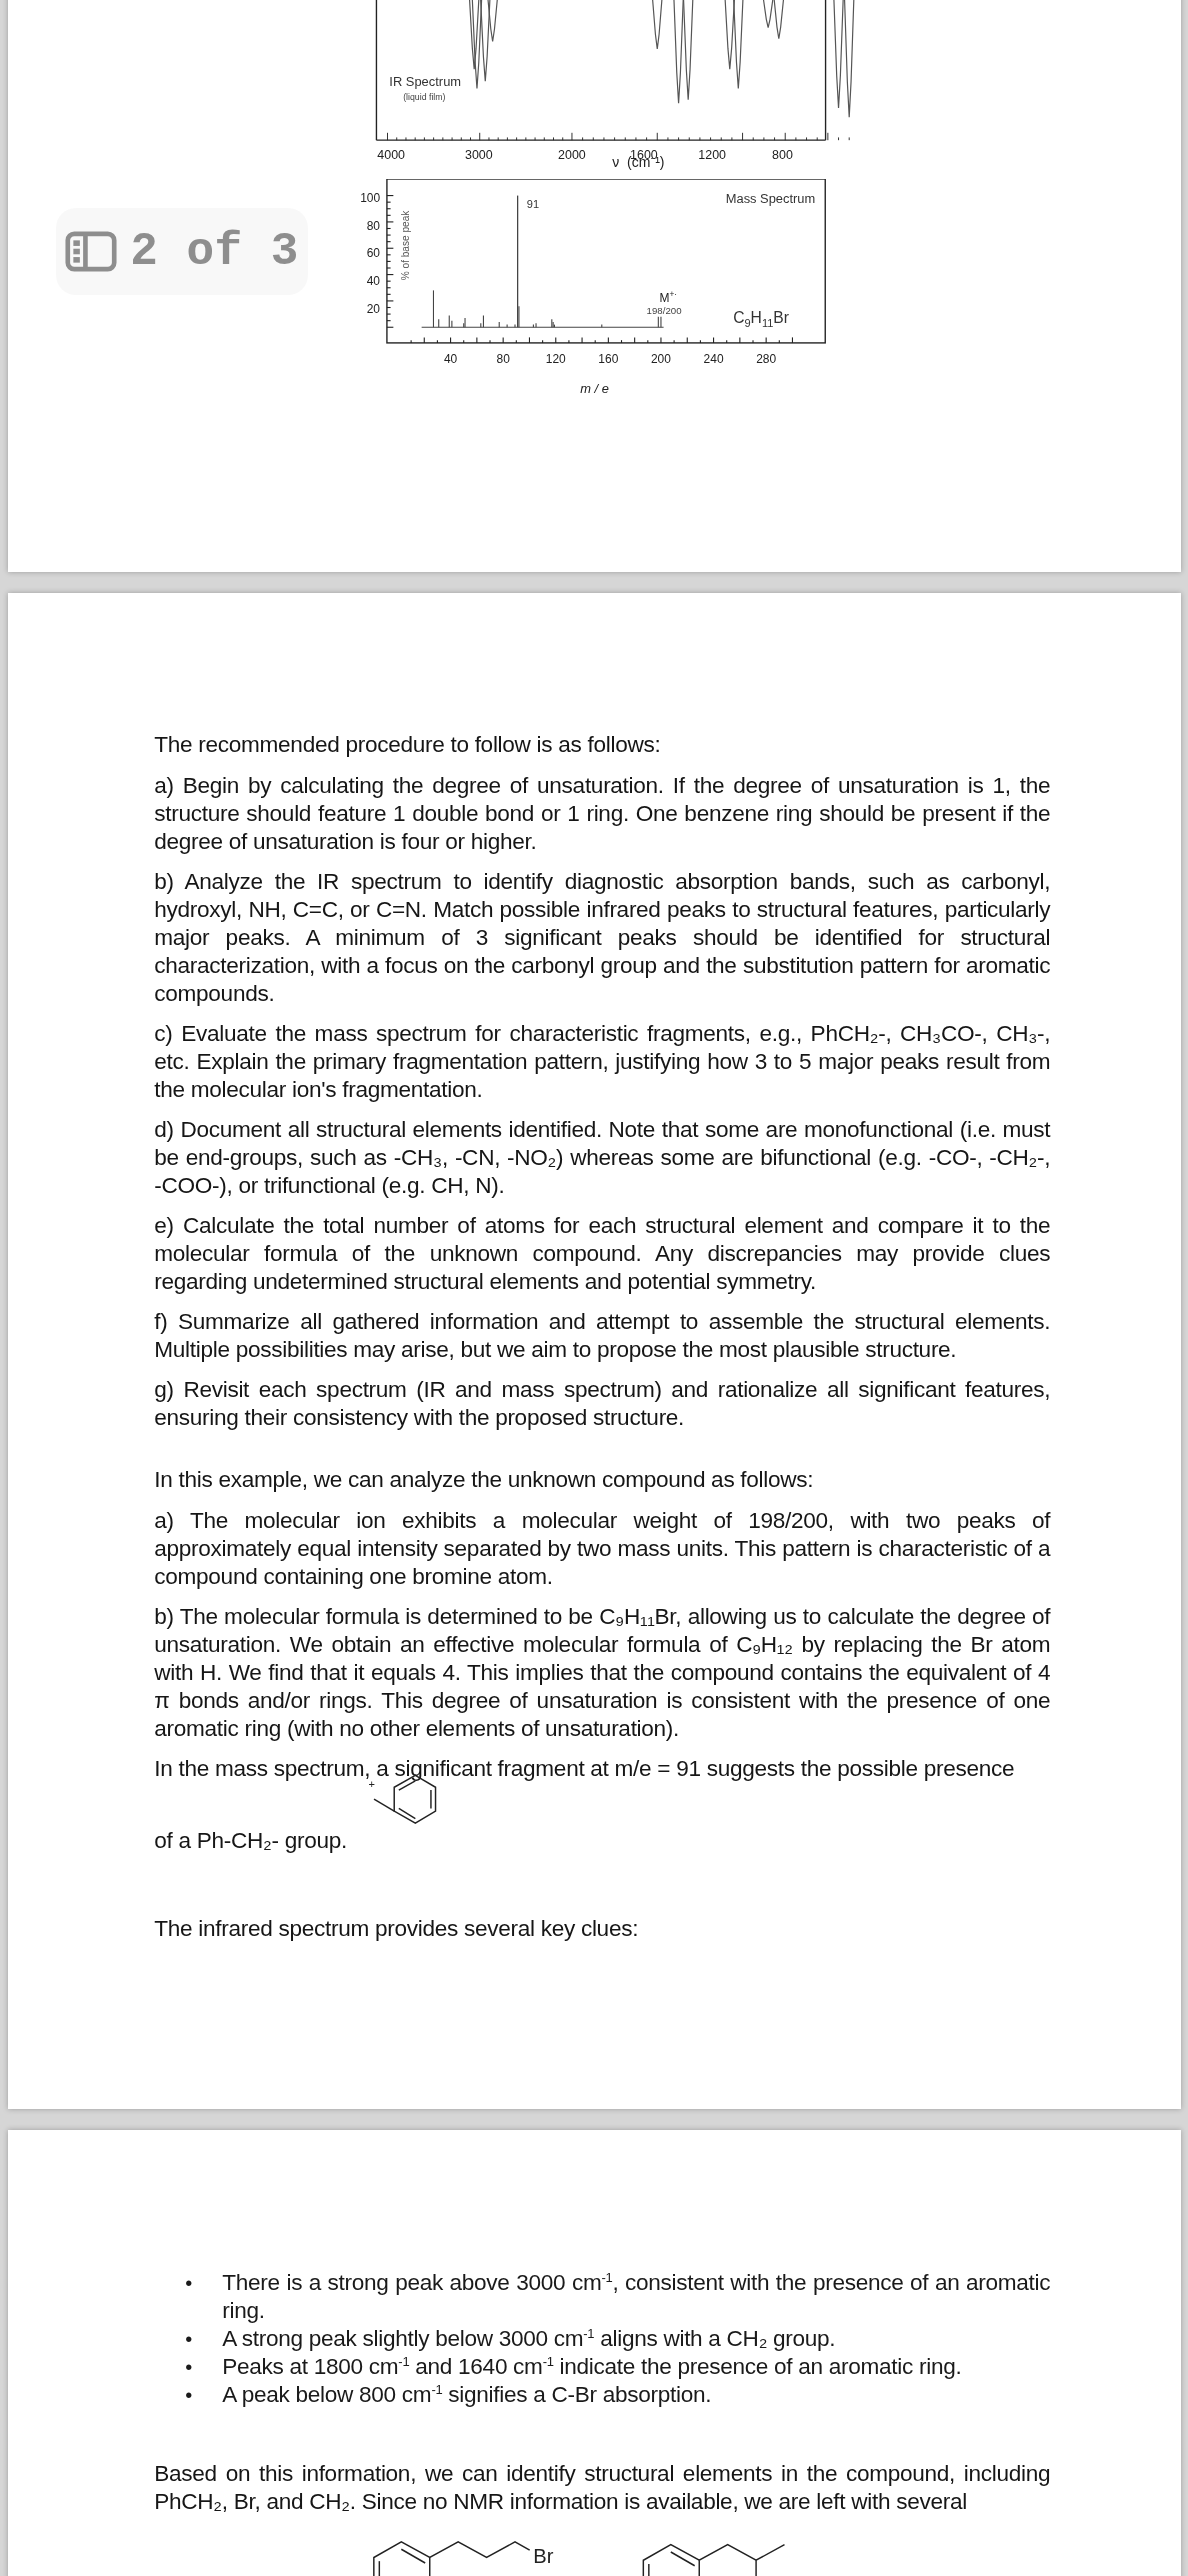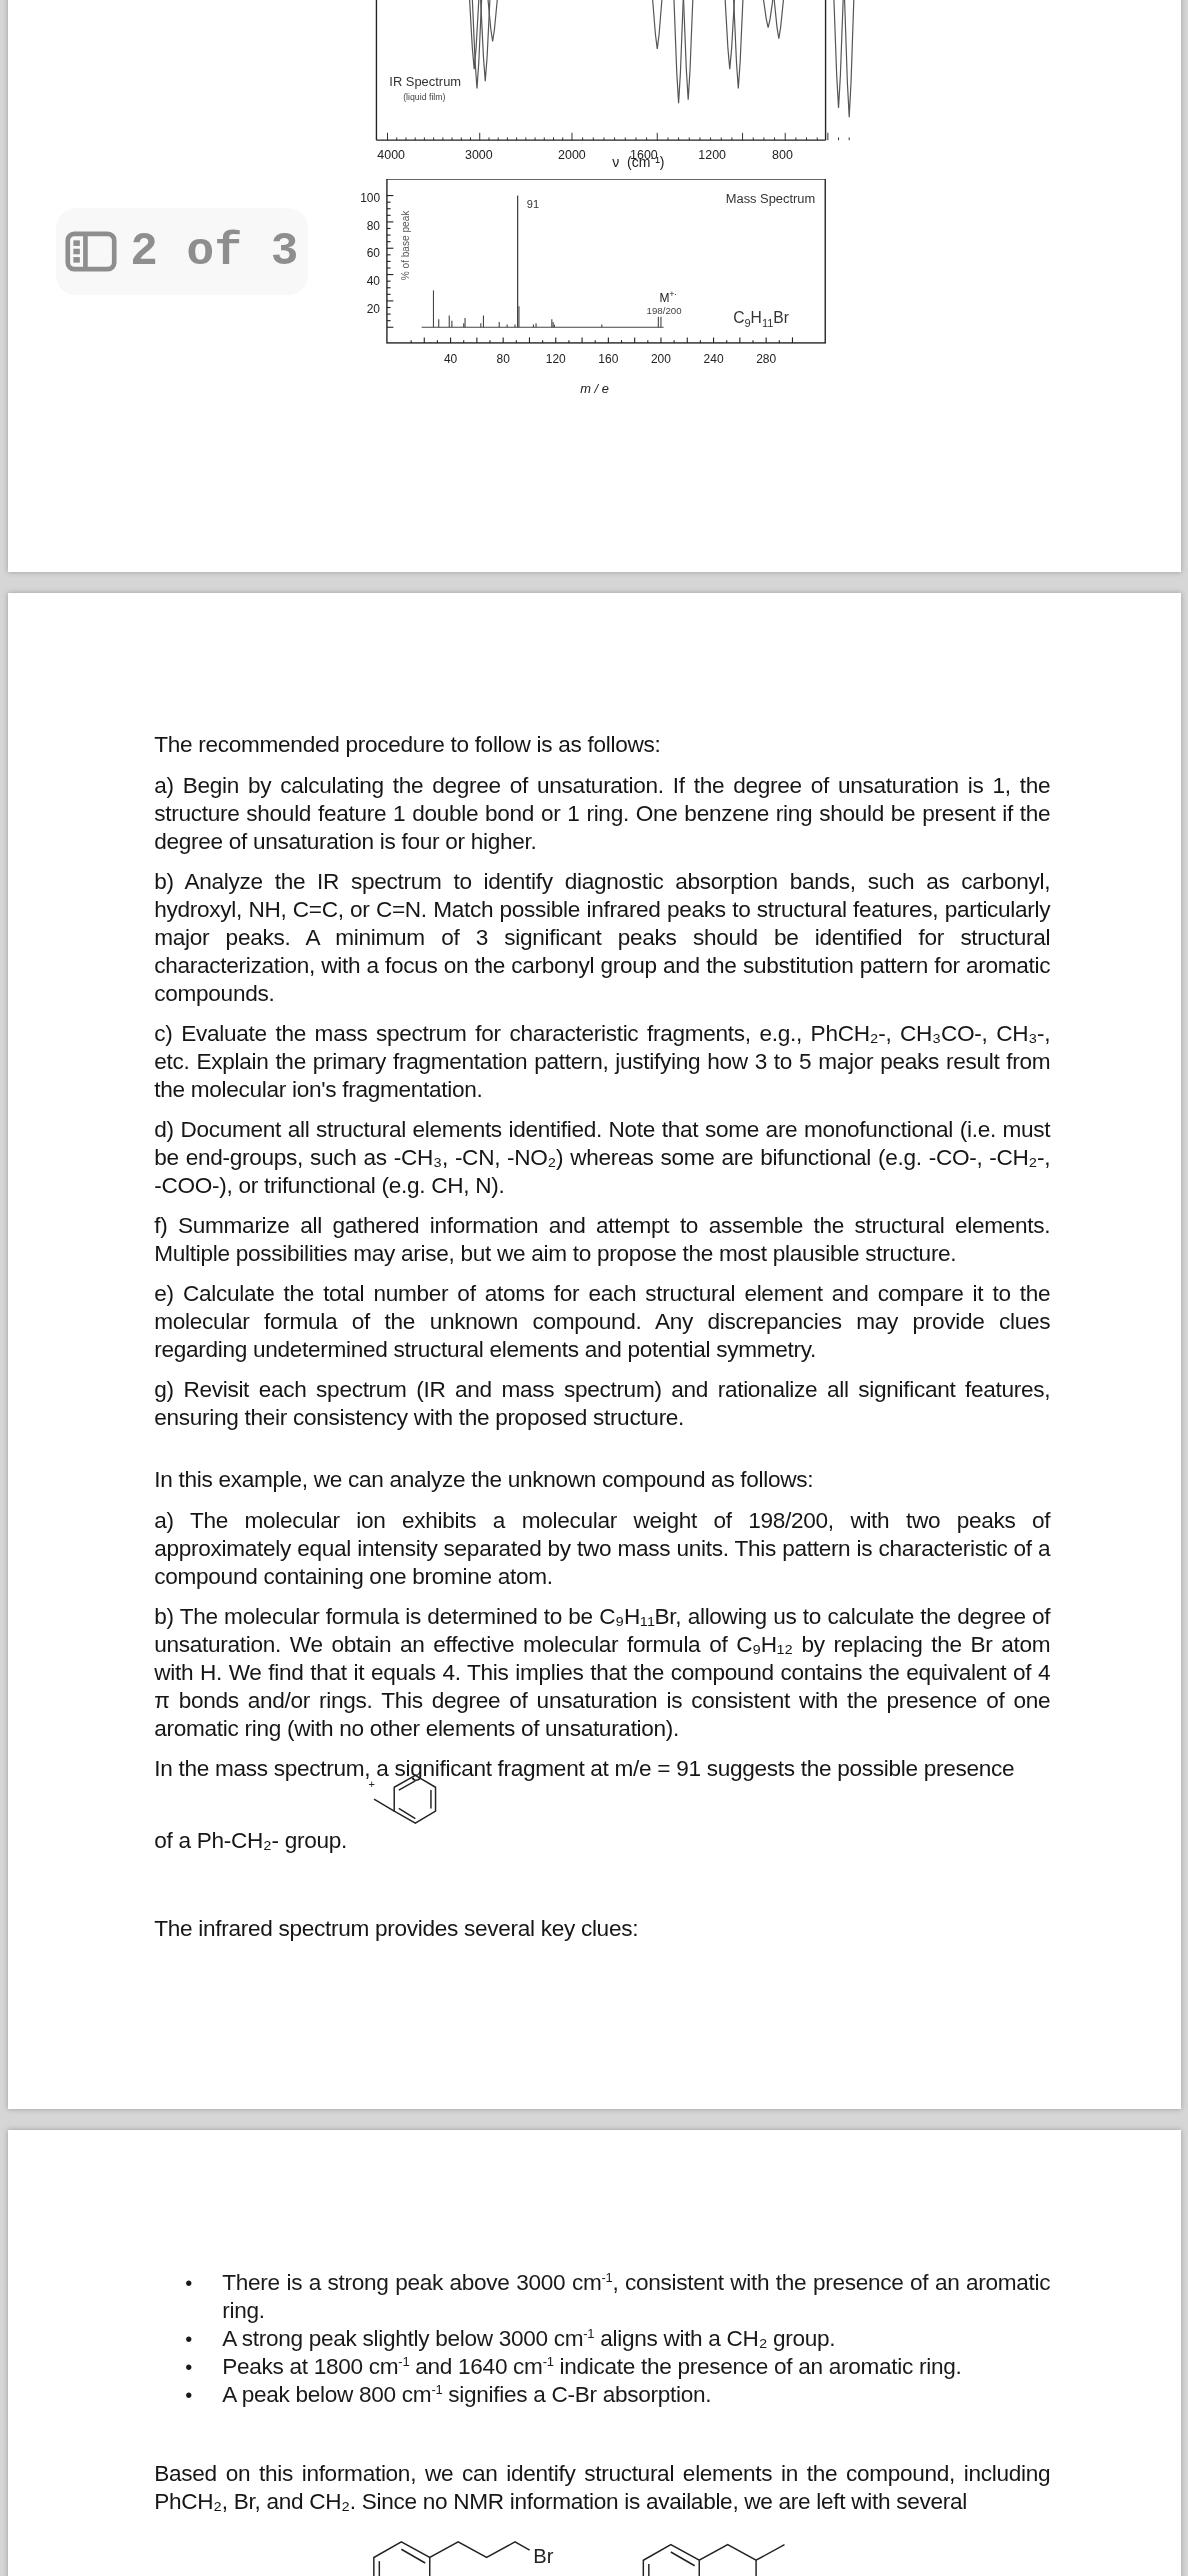--- a/index.html
+++ b/index.html
@@ -245,22 +245,22 @@
   <span class="badge-text">2 of 3</span>
 </div>
 
 <div class="page" id="page2">
   <div class="txt" style="top:138px;">
     <p style="margin-bottom:13px;">The recommended procedure to follow is as follows:</p>
     <p>a) Begin by calculating the degree of unsaturation. If the degree of unsaturation is 1, the structure should feature 1 double bond or 1 ring. One benzene ring should be present if the degree of unsaturation is four or higher.</p>
     <p>b) Analyze the IR spectrum to identify diagnostic absorption bands, such as carbonyl, hydroxyl, NH, C=C, or C=N. Match possible infrared peaks to structural features, particularly major peaks. A minimum of 3 significant peaks should be identified for structural characterization, with a focus on the carbonyl group and the substitution pattern for aromatic compounds.</p>
     <p>c) Evaluate the mass spectrum for characteristic fragments, e.g., PhCH₂-, CH₃CO-, CH₃-, etc. Explain the primary fragmentation pattern, justifying how 3 to 5 major peaks result from the molecular ion's fragmentation.</p>
     <p>d) Document all structural elements identified. Note that some are monofunctional (i.e. must be end-groups, such as -CH₃, -CN, -NO₂) whereas some are bifunctional (e.g. -CO-, -CH₂-, -COO-), or trifunctional (e.g. CH, N).</p>
+    <p>e) Calculate the total number of atoms for each structural element and compare it to the molecular formula of the unknown compound. Any discrepancies may provide clues regarding undetermined structural elements and potential symmetry.</p>
     <p>f) Summarize all gathered information and attempt to assemble the structural elements. Multiple possibilities may arise, but we aim to propose the most plausible structure.</p>
-    <p>e) Calculate the total number of atoms for each structural element and compare it to the molecular formula of the unknown compound. Any discrepancies may provide clues regarding undetermined structural elements and potential symmetry.</p>
     <p>g) Revisit each spectrum (IR and mass spectrum) and rationalize all significant features, ensuring their consistency with the proposed structure.</p>
   </div>
   <div class="txt" style="top:873px;">
     <p style="margin-bottom:13px;">In this example, we can analyze the unknown compound as follows:</p>
     <p>a) The molecular ion exhibits a molecular weight of 198/200, with two peaks of approximately equal intensity separated by two mass units. This pattern is characteristic of a compound containing one bromine atom.</p>
     <p>b) The molecular formula is determined to be C₉H₁₁Br, allowing us to calculate the degree of unsaturation. We obtain an effective molecular formula of C₉H₁₂ by replacing the Br atom with H. We find that it equals 4. This implies that the compound contains the equivalent of 4 π bonds and/or rings. This degree of unsaturation is consistent with the presence of one aromatic ring (with no other elements of unsaturation).</p>
     <p style="margin-bottom:0;">In the mass spectrum, a significant fragment at m/e = 91 suggests the possible presence</p>
   </div>
   <div class="txt" style="top:1234px; width:369px;">of a Ph-CH₂- group.</div>
   <svg class="fig" style="left:355px; top:1174px;" width="101" height="92" viewBox="0 0 110 100">

